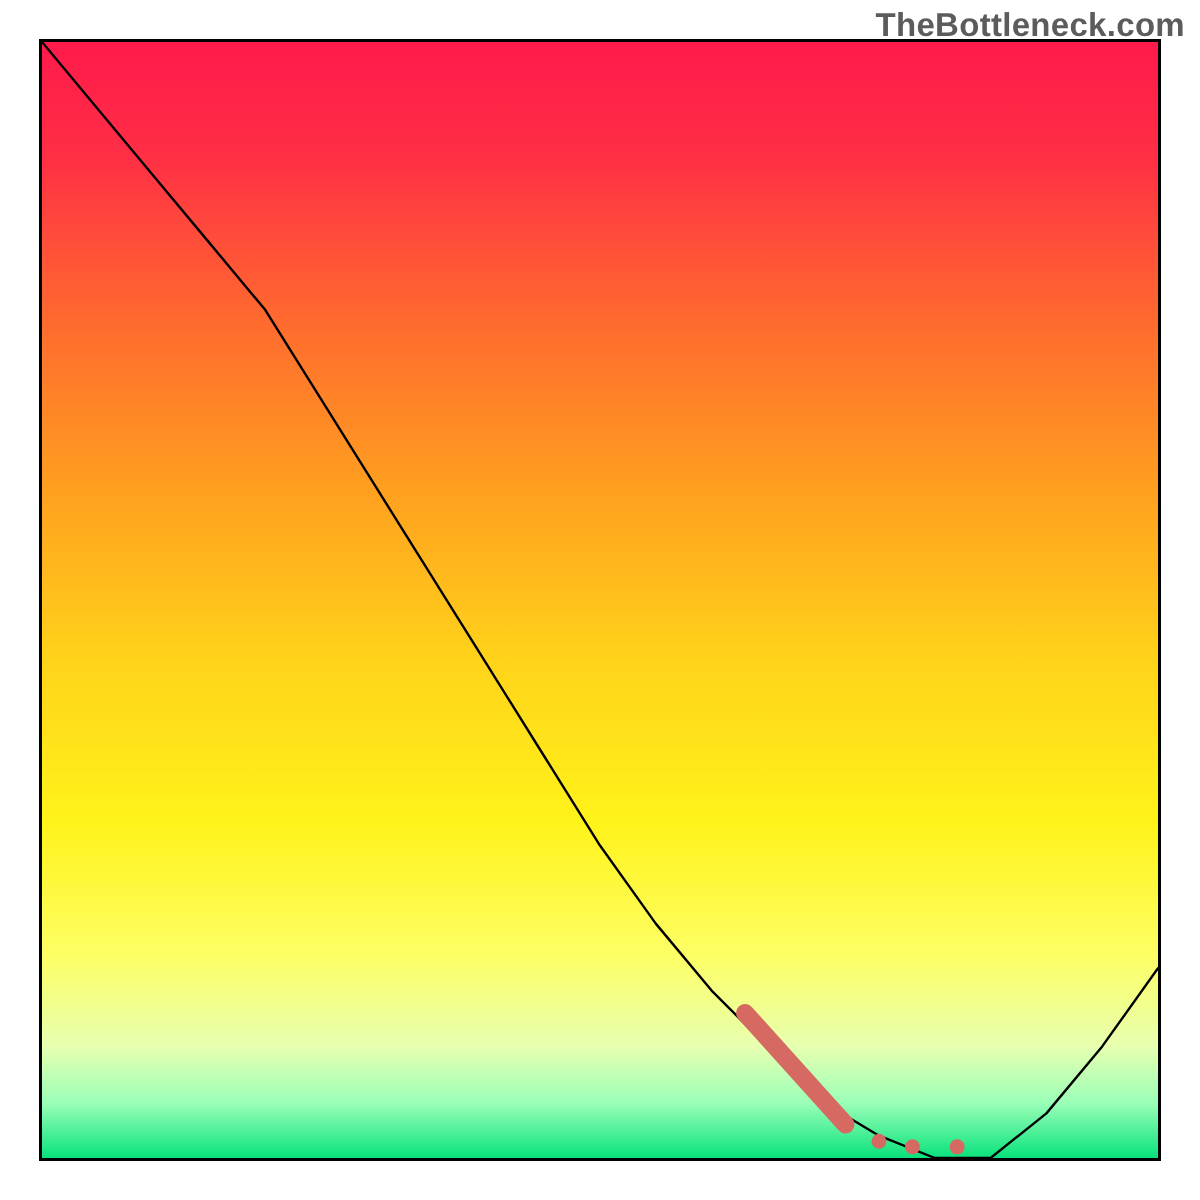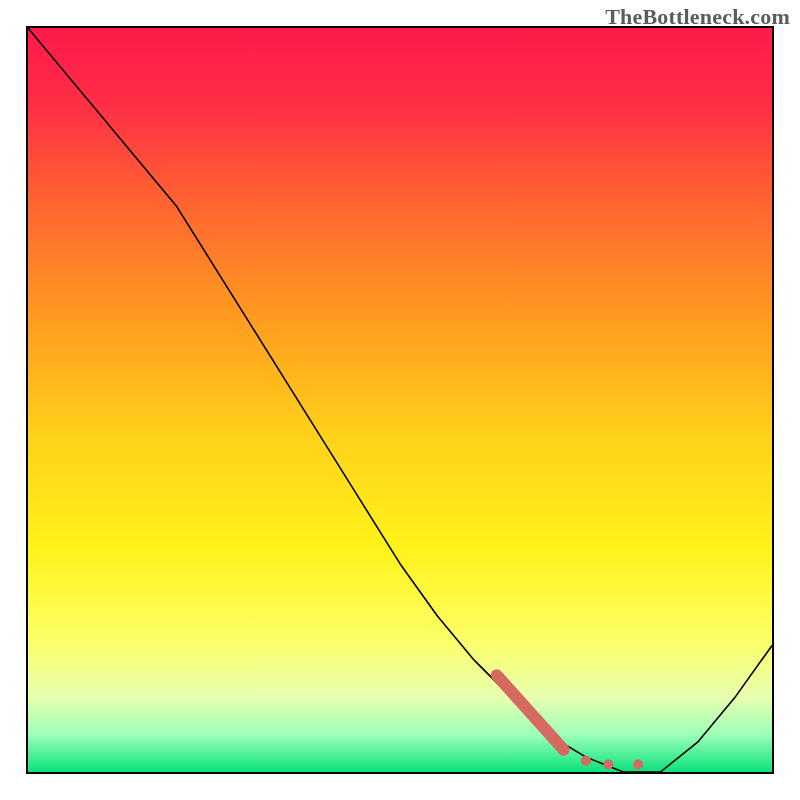--- a/index.html
+++ b/index.html
@@ -8,21 +8,20 @@
     width: 800px;
     height: 800px;
     overflow: hidden;
     background: #ffffff;
     font-family: Arial, Helvetica, sans-serif;
   }
   .stage {
     position: relative;
     width: 800px;
     height: 716px;
-    font-family: Liberation Serif, serif;
   }
   .watermark {
     position: absolute;
     top: 4px;
     right: 10px;
     font-size: 22px;
     font-weight: 600;
     color: #5c5c5c;
     letter-spacing: 0.2px;
     z-index: 10;

